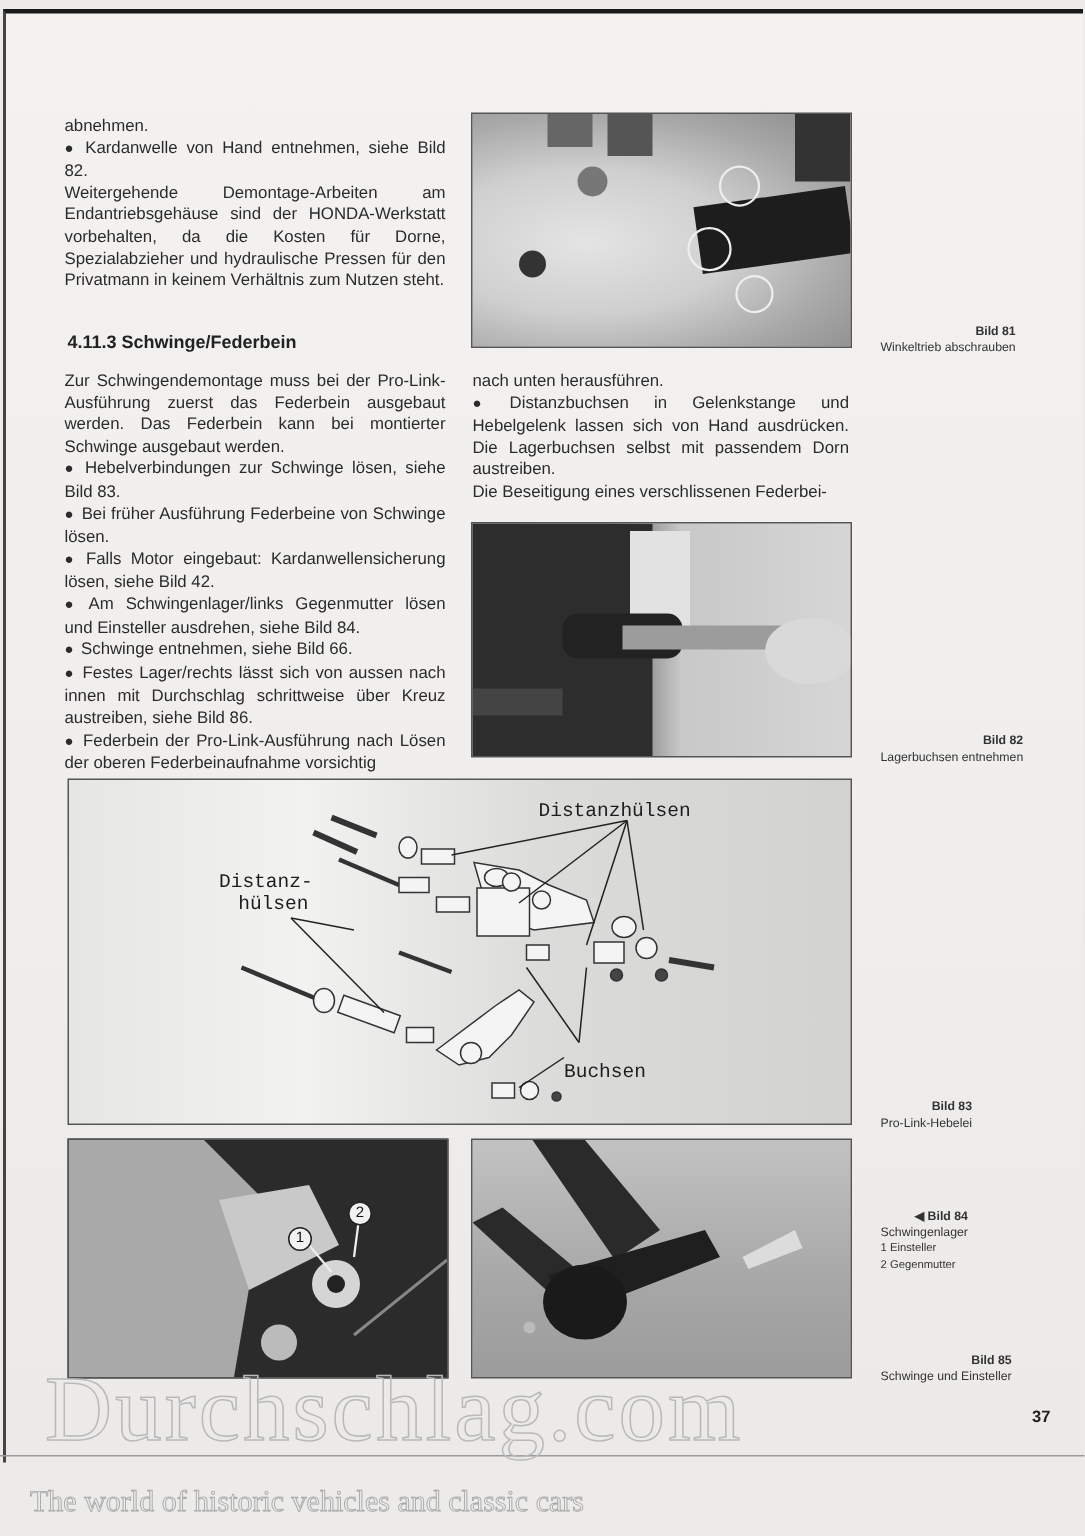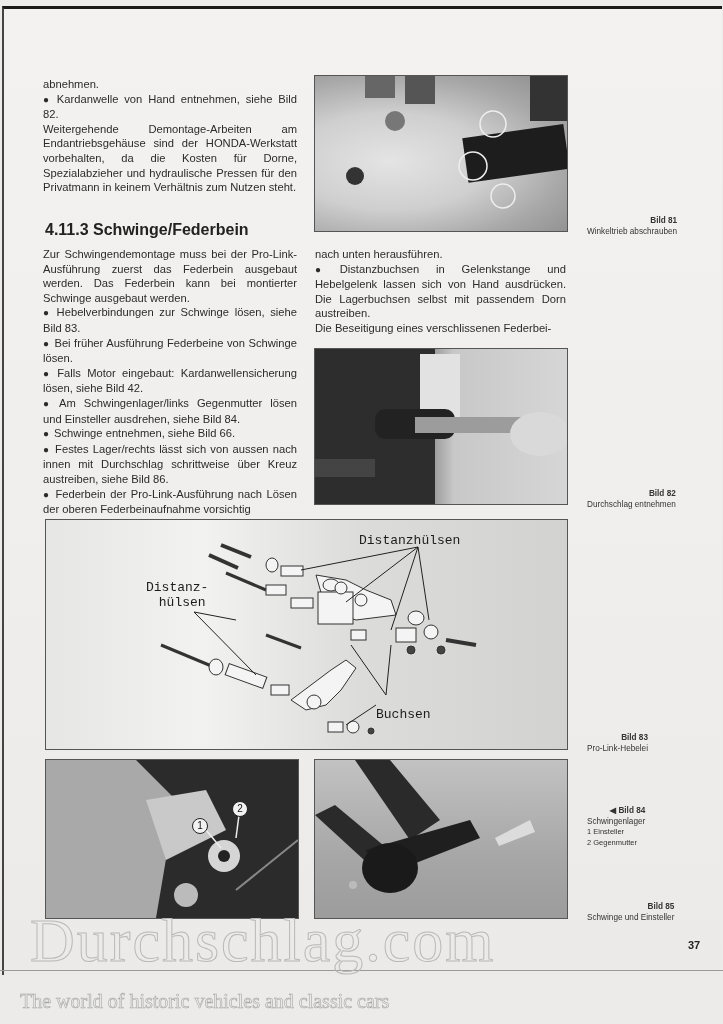--- a/index.html
+++ b/index.html
@@ -16,21 +16,21 @@
     border-left: 2px solid #444;
   }
   .col-text {
     position: absolute; font-size: 11.2px; line-height: 14.6px;
     text-align: justify; color: #2b2b2b;
   }
   .col-text p { margin: 0; }
   .bullet::before { content: "\25CF"; font-size: 10px; margin-right: 5px; }
   .heading {
     position: absolute; left: 41px; top: 212px; font-weight: bold;
-    font-size: 16px; color: #222;
+    font-size: 12px; color: #222;
   }
   .photo {
     position: absolute; border: 1px solid #555; overflow: hidden;
     background: #999;
   }
   .caption {
     position: absolute; left: 583px; font-size: 8.2px; line-height: 10.5px; color: #333;
   }
   .caption .title { font-weight: bold; display: block; text-align: right; }
   .diagram {
@@ -199,21 +199,21 @@
       <circle cx="38" cy="125" r="4" fill="#bbb"></circle>
     </svg>
   </div>
 
   <div class="caption" style="top:207px;">
     <span class="title">Bild 81</span>
     <span>Winkeltrieb abschrauben</span>
   </div>
   <div class="caption" style="top:480px;">
     <span class="title">Bild 82</span>
-    <span>Durchschlag entnehmen</span>
+    <span>Lagerbuchsen entnehmen</span>
   </div>
   <div class="caption" style="top:724px;">
     <span class="title">Bild 83</span>
     <span>Pro-Link-Hebelei</span>
   </div>
   <div class="caption" style="top:797px;">
     <span class="title">◀ Bild 84</span>
     <span style="display:block;">Schwingenlager</span>
     <span style="display:block;font-size:7.5px;">1 Einsteller</span>
     <span style="display:block;font-size:7.5px;">2 Gegenmutter</span>

